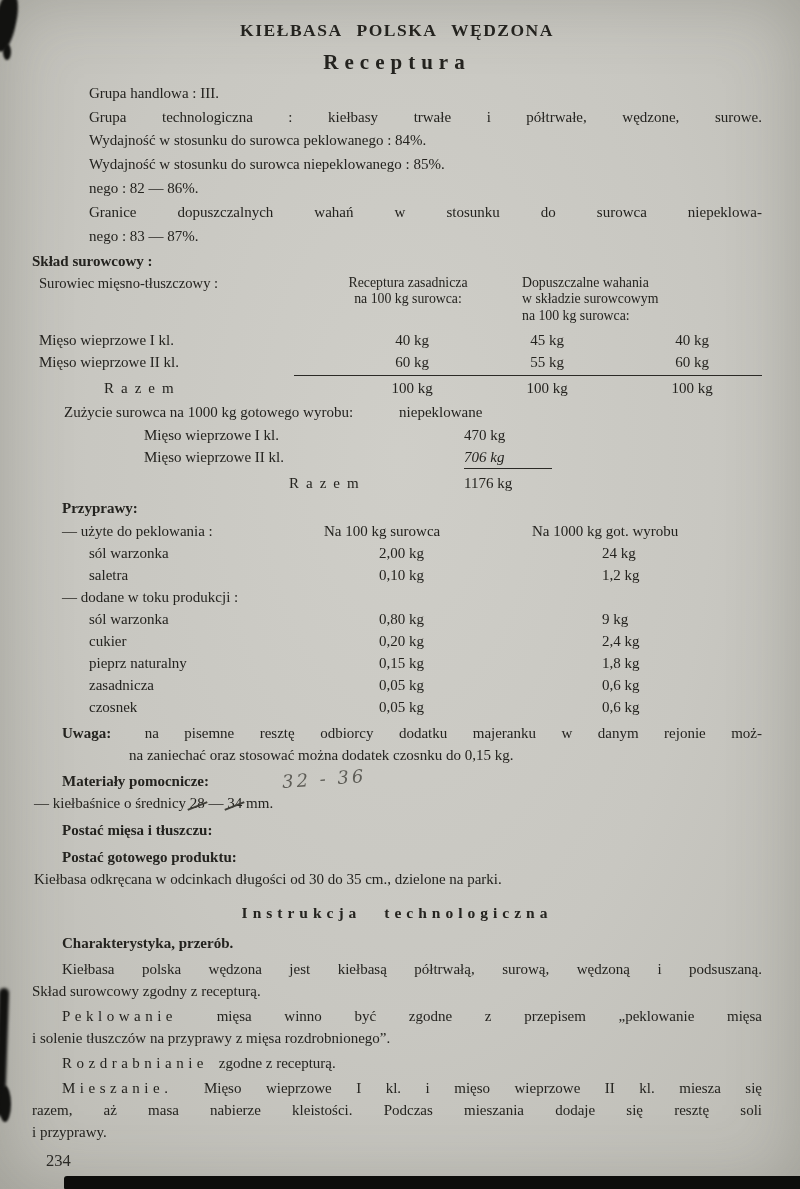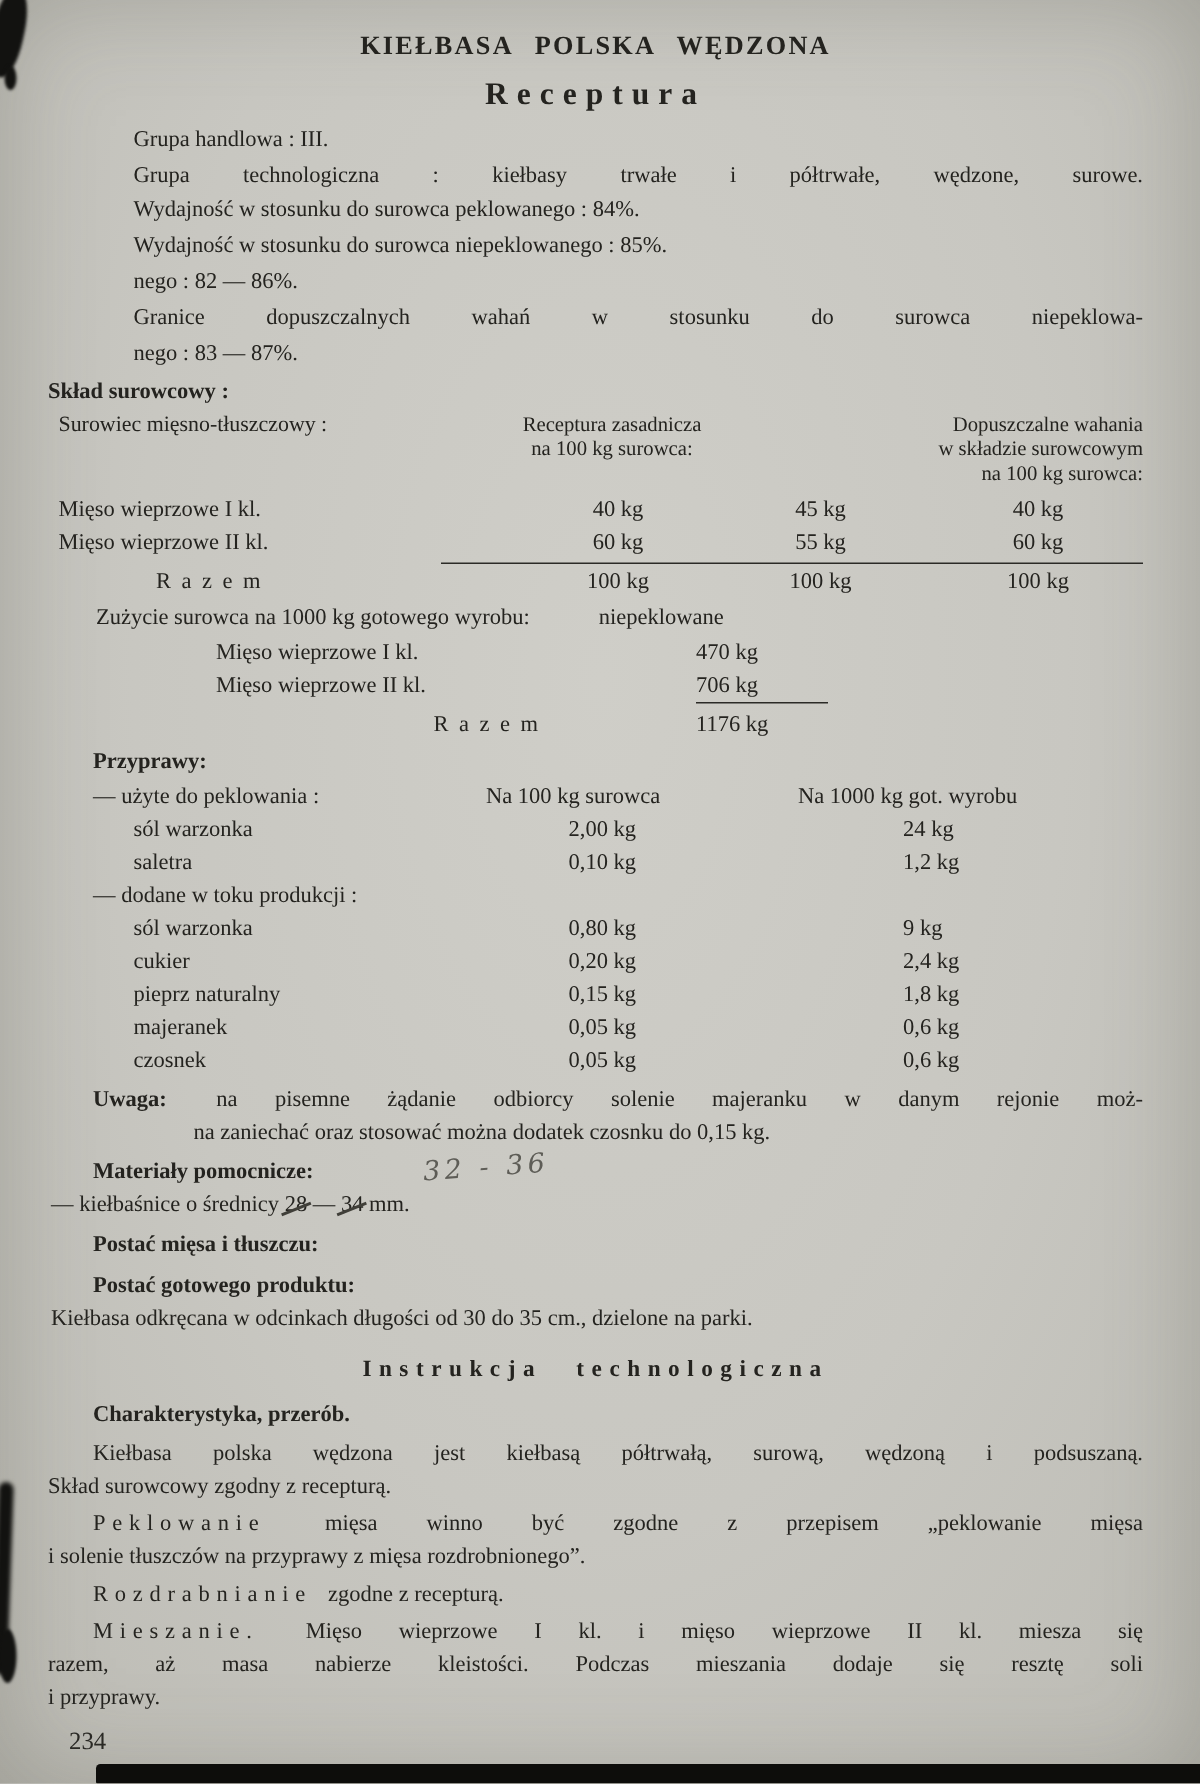--- a/index.html
+++ b/index.html
@@ -31,39 +31,39 @@
   }
   .intro { margin-left:57px; }
   .line { line-height:23.9px; }
   .full { text-align:justify; text-align-last:justify; }
 
   
   .sklad-heading { font-weight:bold; margin-top:2px; }
   .s-hrow { display:flex; font-size:13.8px; line-height:16.5px; margin-top:2px; }
   .h-name { width:262px; padding-left:7px; font-size:14.6px; }
   .h-base { width:228px; text-align:center; }
-  .h-wah  { flex:1; text-align:right; }
+  .h-wah  { flex:1; text-align:left; }
   .s-row  { display:flex; line-height:22px; }
   .s-row.first { margin-top:5px; }
   .r-name { width:320px; padding-left:7px; }
   .r-base { width:120px; text-align:center; }
   .r-w1   { width:150px; text-align:center; }
   .r-w2   { flex:1; text-align:center; }
   .s-rule { border-top:1.6px solid #2b2a26; margin-left:262px; margin-top:2px; margin-bottom:1px; }
   .razem  { letter-spacing:7px; }
   .total .r-name { padding-left:72px; }
 
   
   .zuzycie { margin-top:3px; }
   .z-intro { padding-left:32px; }
   .z-note  { margin-left:46px; }
   .z-row   { display:flex; line-height:22px; }
   .z-name  { width:432px; padding-left:112px; }
   .z-name.z-razem { padding-left:257px; }
-  .z-val.underlined { display:inline-block; min-width:88px; border-bottom:1.6px solid #2b2a26; }
+  .z-val.underlined { display:inline-block; min-width:88px; border-bottom:1.6px solid #2b2a26;font-style:italic; }
   .z-row.total { margin-top:3px; }
 
   
   .przyprawy { margin-top:4px; }
   .p-heading { font-weight:bold; padding-left:30px; }
   .p-row  { display:flex; line-height:22px; }
   .p-name { width:292px; padding-left:57px; }
   .p-name.glabel { padding-left:30px; }
   .p-v1 { width:178px; }
   .p-v1.val { padding-left:55px; }
@@ -233,35 +233,35 @@
         <span class="p-name">cukier</span>
         <span class="p-v1 val">0,20 kg</span>
         <span class="p-v2 val">2,4 kg</span>
       </div>
       <div class="p-row">
         <span class="p-name">pieprz naturalny</span>
         <span class="p-v1 val">0,15 kg</span>
         <span class="p-v2 val">1,8 kg</span>
       </div>
       <div class="p-row">
-        <span class="p-name">majeranek</span>
+        <span class="p-name">zasadnicza</span>
         <span class="p-v1 val">0,05 kg</span>
         <span class="p-v2 val">0,6 kg</span>
       </div>
       <div class="p-row">
         <span class="p-name">czosnek</span>
         <span class="p-v1 val">0,05 kg</span>
         <span class="p-v2 val">0,6 kg</span>
       </div>
     </div>
 
     <div class="uwaga">
       <div class="u-l1">
         <span class="bold">Uwaga:</span>
-        <span>na pisemne żądanie odbiorcy solenie majeranku w danym rejonie moż-</span>
+        <span>na pisemne resztę odbiorcy dodatku majeranku w danym rejonie moż-</span>
       </div>
       <div class="u-l2">na zaniechać oraz stosować można dodatek czosnku do 0,15 kg.</div>
     </div>
 
     <div class="materialy">
       <div class="m-heading">
         <span>Materiały pomocnicze:</span>
         <span class="handwritten">32 - 36</span>
       </div>
       <div class="m-line">

